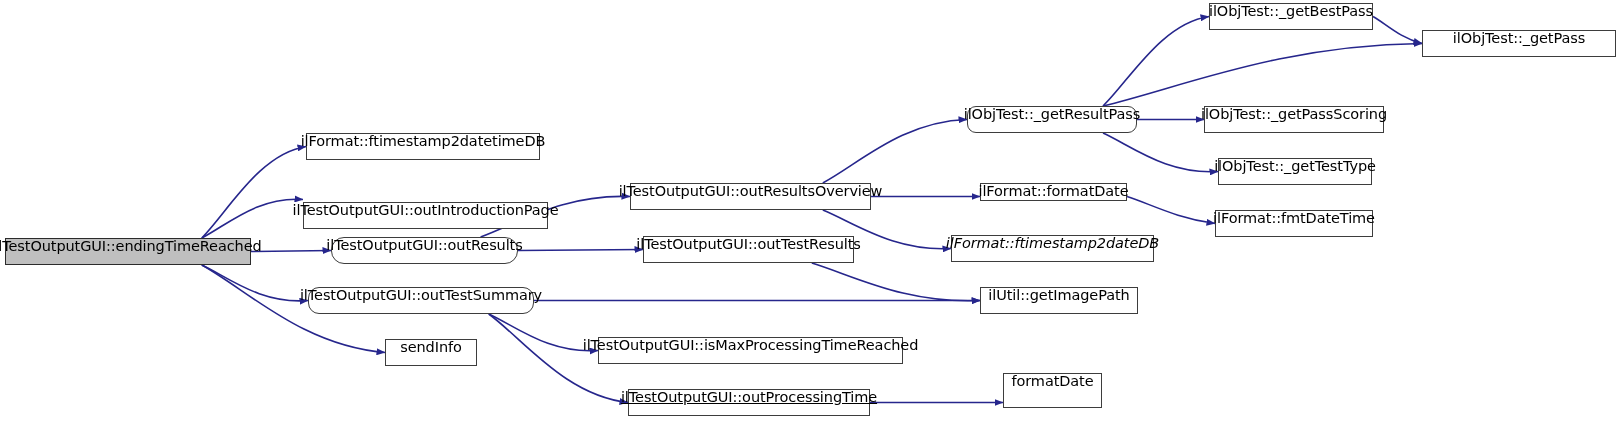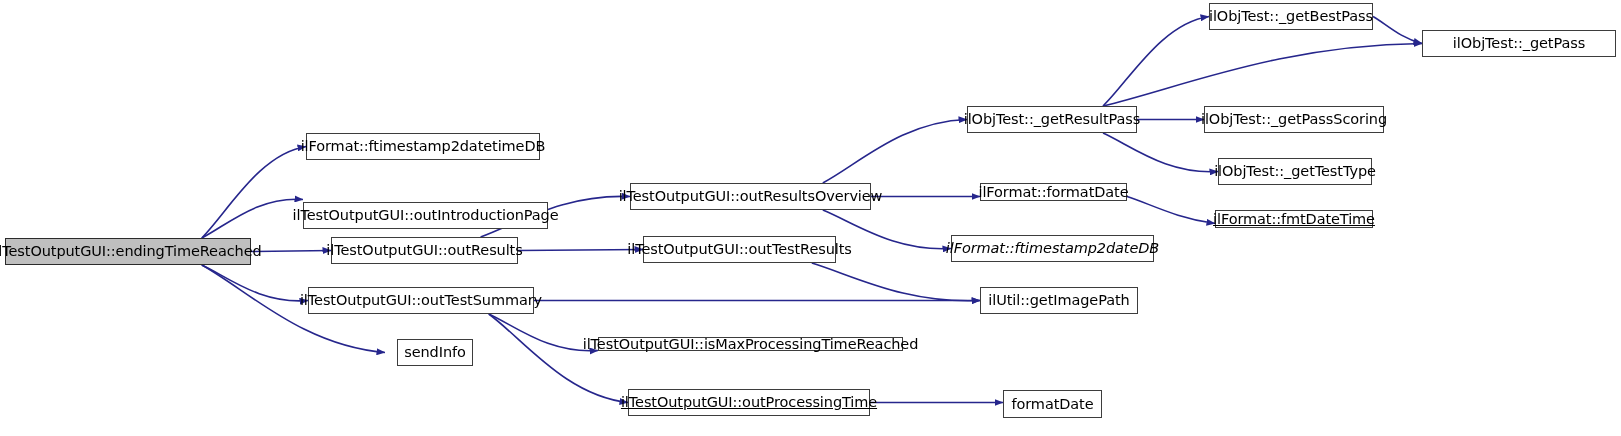--- a/index.html
+++ b/index.html
@@ -23,21 +23,20 @@
     height: 436px;
     pointer-events: none;
   }
   .node {
     position: absolute;
     box-sizing: border-box;
     border: 1px solid #3d3d3d;
     background: #ffffff;
     color: #000000;
     display: flex;
-    align-items: center;
     justify-content: center;
     white-space: nowrap;
     font-size: 14.5px;
     letter-spacing: -0.1px;
     line-height: 1;
     padding: 0 7px;
   }
   .node.root {
     background: #bfbfbf;
     border: 1px solid #2b2b2b;
@@ -83,65 +82,65 @@
   <div id="nodes-layer">
       <div class="node root" style="left: 5px; top: 238px; width: 246px; height: 27px;">
         <span class="node-label">ilTestOutputGUI::endingTimeReached</span>
       </div>
       <div class="node" style="left: 306px; top: 133px; width: 234px; height: 27px;">
         <span class="node-label">ilFormat::ftimestamp2datetimeDB</span>
       </div>
       <div class="node" style="left: 303px; top: 202px; width: 245px; height: 27px;">
         <span class="node-label">ilTestOutputGUI::outIntroductionPage</span>
       </div>
-      <div class="node" style="left: 331px; top: 237px; width: 187px; height: 27px;">
+      <div class="node" style="left: 331px; top: 237px; width: 187px; height: 27px; border-radius: 13px;">
         <span class="node-label">ilTestOutputGUI::outResults</span>
       </div>
-      <div class="node" style="left: 308px; top: 287px; width: 226px; height: 27px;">
+      <div class="node" style="left: 308px; top: 287px; width: 226px; height: 27px; border-radius: 11px;">
         <span class="node-label">ilTestOutputGUI::outTestSummary</span>
       </div>
-      <div class="node" style="left: 397px; top: 339px; width: 76px; height: 27px;">
+      <div class="node" style="left: 385px; top: 339px; width: 92px; height: 27px;">
         <span class="node-label">sendInfo</span>
       </div>
       <div class="node" style="left: 630px; top: 183px; width: 241px; height: 27px;">
         <span class="node-label">ilTestOutputGUI::outResultsOverview</span>
       </div>
-      <div class="node" style="left: 643px; top: 236px; width: 193px; height: 27px;">
+      <div class="node" style="left: 643px; top: 236px; width: 211px; height: 27px;">
         <span class="node-label">ilTestOutputGUI::outTestResults</span>
       </div>
-      <div class="node" style="left: 598px; top: 337px; width: 305px; height: 14px;">
+      <div class="node" style="left: 598px; top: 337px; width: 305px; height: 27px;">
         <span class="node-label">ilTestOutputGUI::isMaxProcessingTimeReached</span>
       </div>
       <div class="node" style="left: 628px; top: 389px; width: 242px; height: 27px; text-decoration: underline;">
         <span class="node-label">ilTestOutputGUI::outProcessingTime</span>
       </div>
-      <div class="node" style="left: 967px; top: 106px; width: 170px; height: 27px;">
+      <div class="node" style="left: 967px; top: 106px; width: 170px; height: 27px; border-radius: 9px;">
         <span class="node-label">ilObjTest::_getResultPass</span>
       </div>
       <div class="node" style="left: 980px; top: 183px; width: 147px; height: 18px;">
         <span class="node-label">ilFormat::formatDate</span>
       </div>
       <div class="node" style="left: 951px; top: 235px; width: 203px; height: 27px; font-style: italic;">
         <span class="node-label">ilFormat::ftimestamp2dateDB</span>
       </div>
       <div class="node" style="left: 980px; top: 287px; width: 158px; height: 27px;">
         <span class="node-label">ilUtil::getImagePath</span>
       </div>
-      <div class="node" style="left: 1003px; top: 390px; width: 99px; height: 28px;">
+      <div class="node" style="left: 1003px; top: 373px; width: 99px; height: 35px;">
         <span class="node-label">formatDate</span>
       </div>
       <div class="node" style="left: 1209px; top: 3px; width: 164px; height: 27px;">
         <span class="node-label">ilObjTest::_getBestPass</span>
       </div>
       <div class="node" style="left: 1422px; top: 30px; width: 194px; height: 27px;">
         <span class="node-label">ilObjTest::_getPass</span>
       </div>
       <div class="node" style="left: 1204px; top: 106px; width: 180px; height: 27px;">
         <span class="node-label">ilObjTest::_getPassScoring</span>
       </div>
       <div class="node" style="left: 1218px; top: 158px; width: 154px; height: 27px;">
         <span class="node-label">ilObjTest::_getTestType</span>
       </div>
-      <div class="node" style="left: 1215px; top: 210px; width: 158px; height: 18px; text-decoration: underline;">
+      <div class="node" style="left: 1215px; top: 210px; width: 158px; height: 27px;">
         <span class="node-label">ilFormat::fmtDateTime</span>
       </div>
     </div>
 </div>
 
 </body></html>

